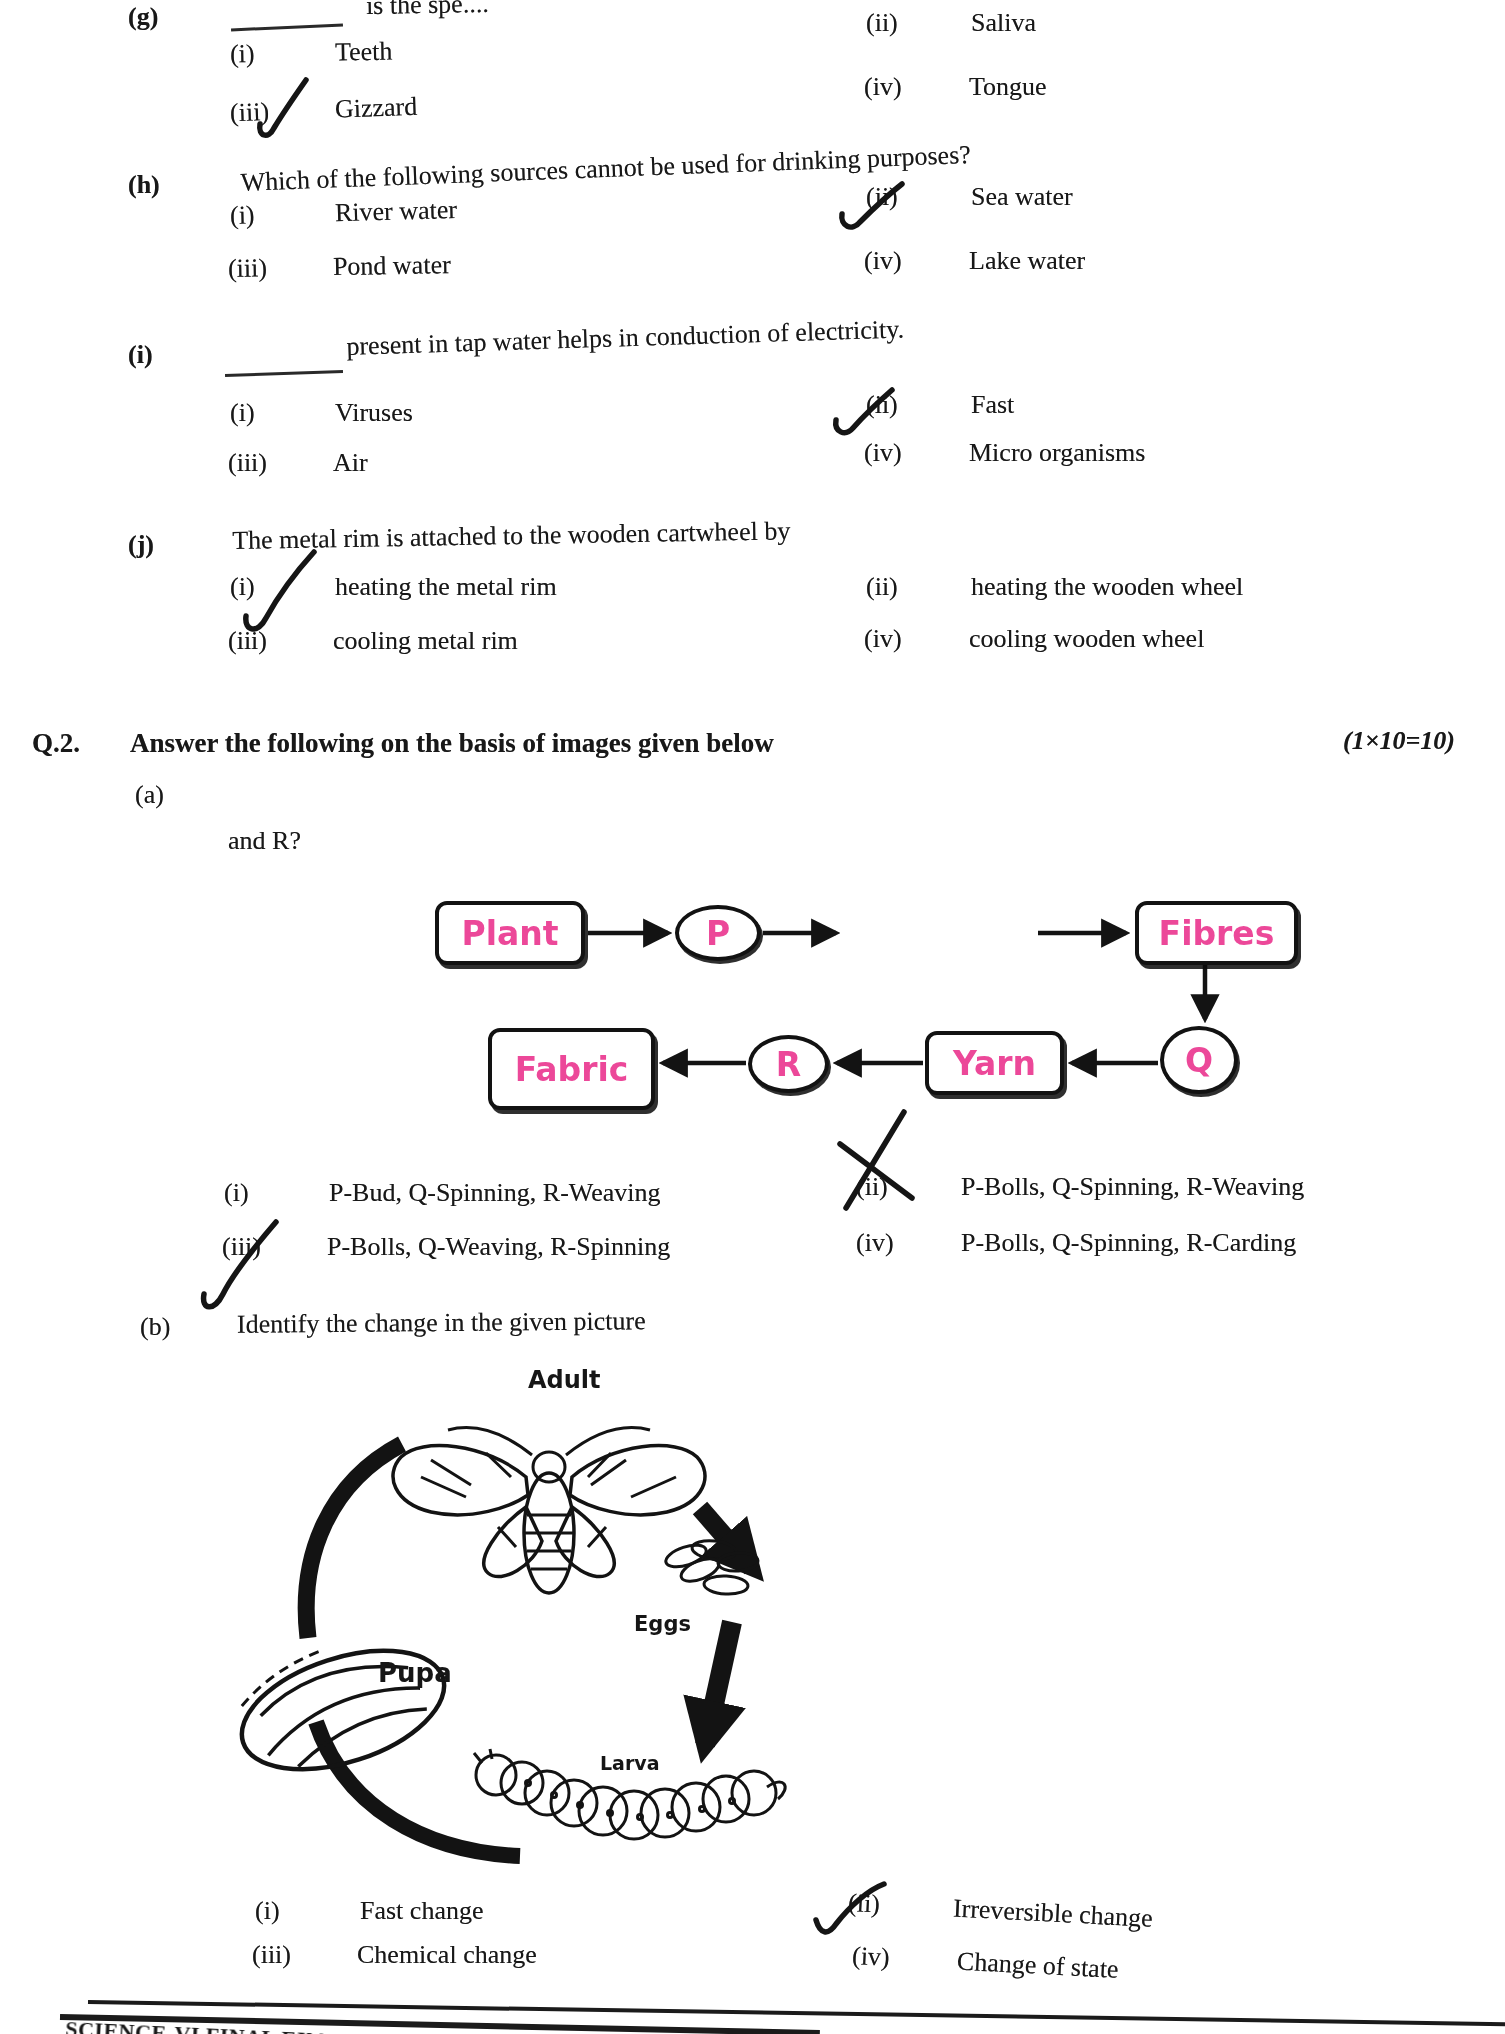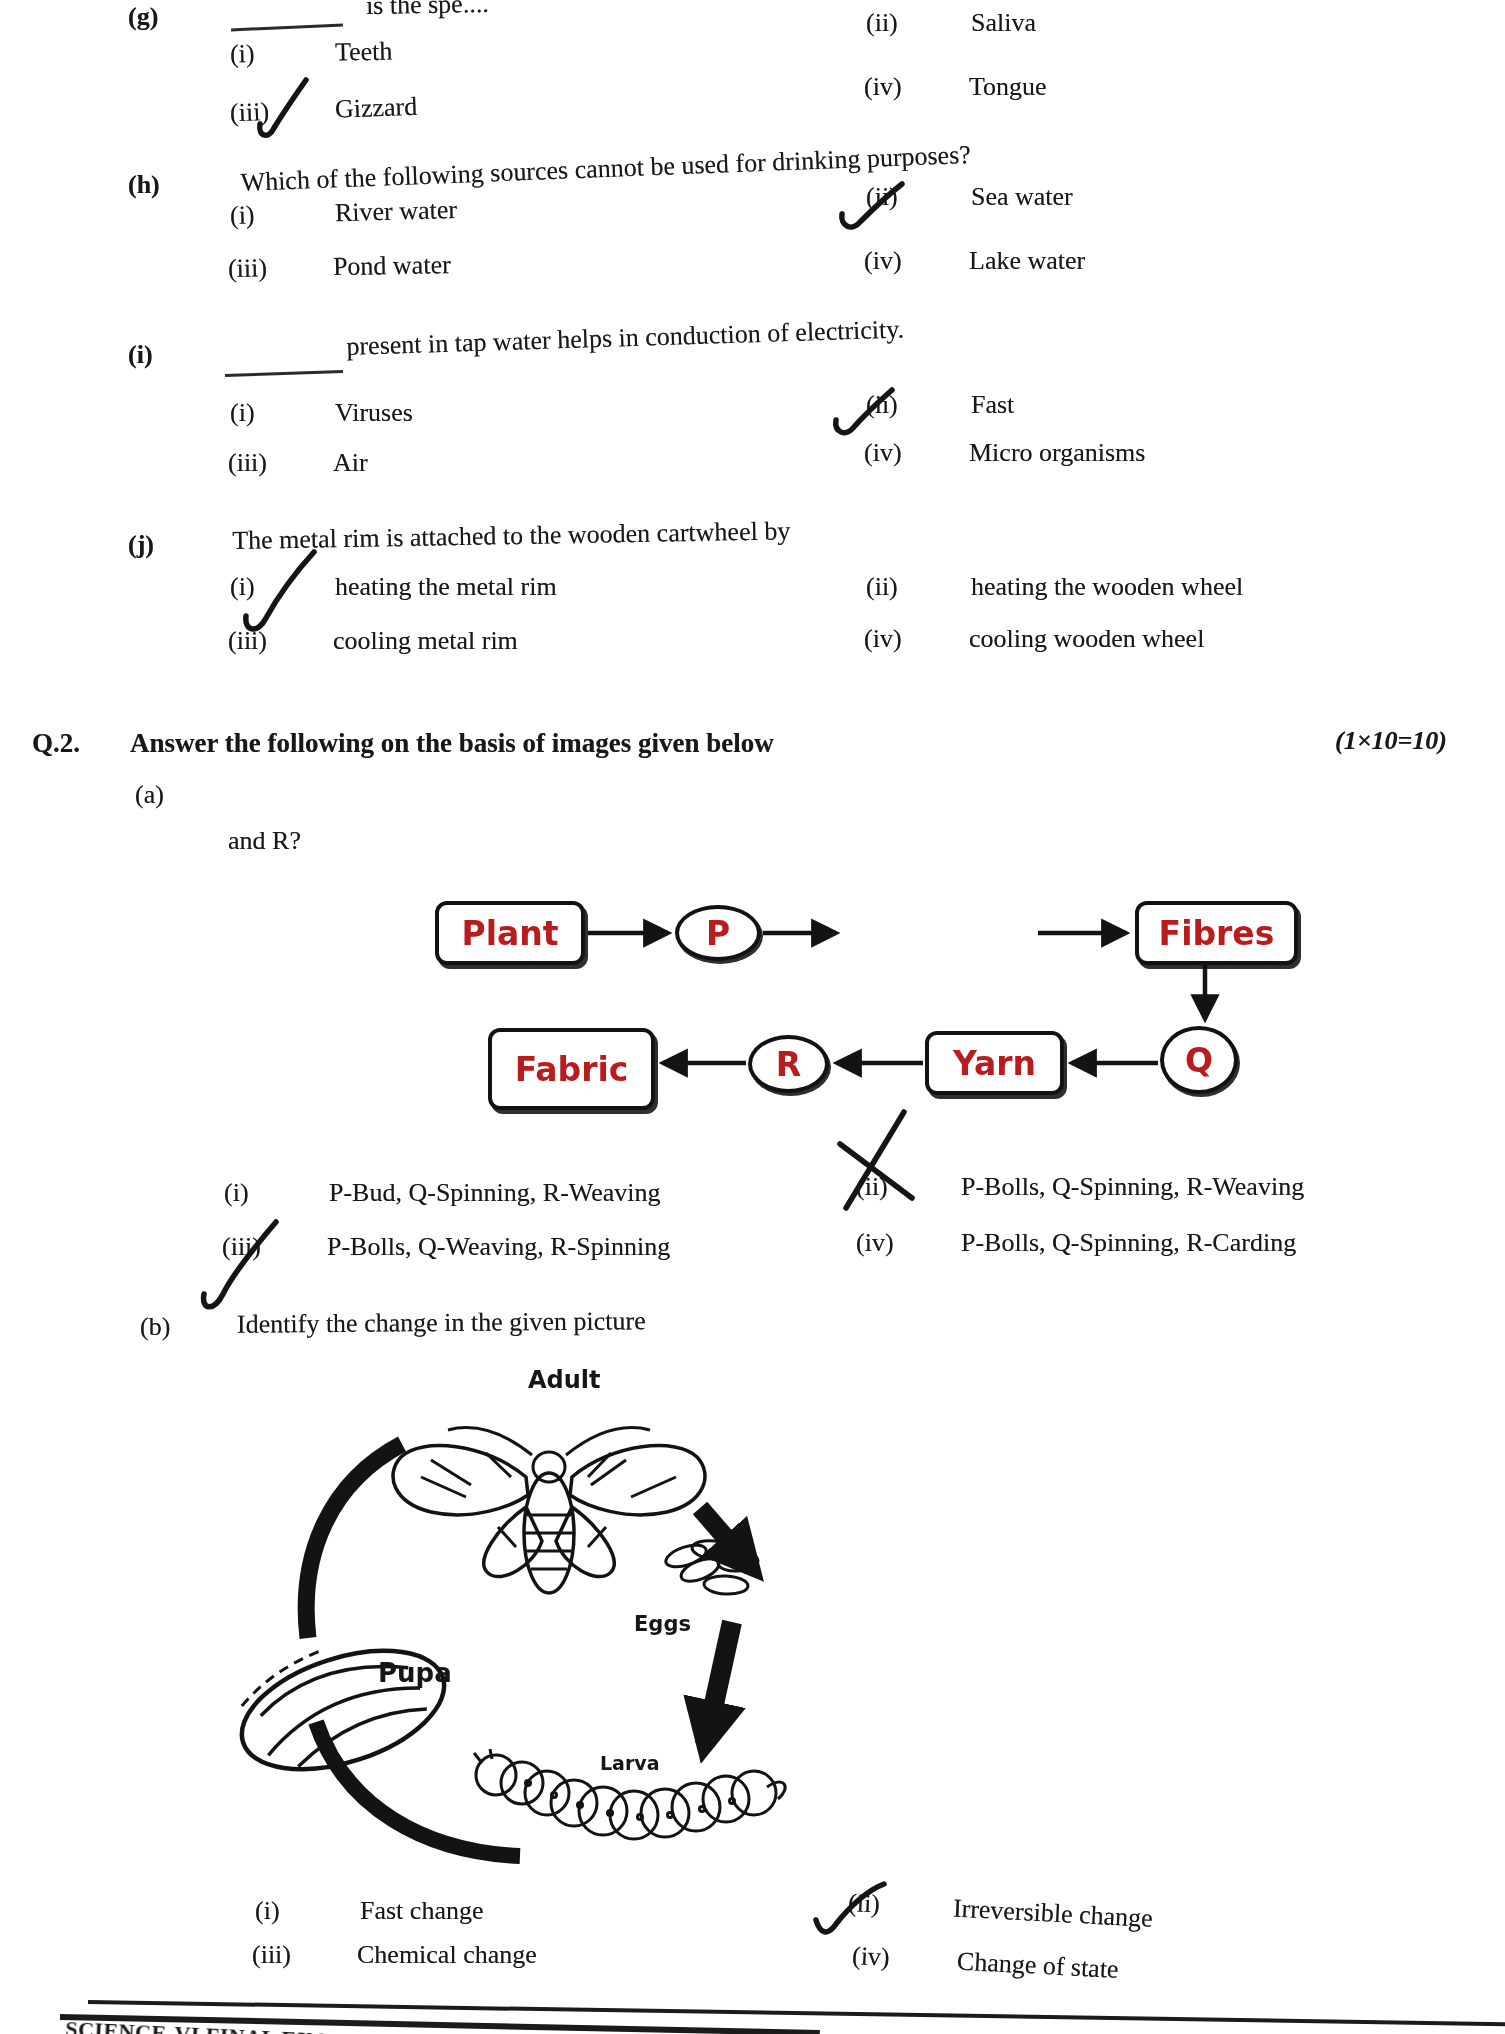--- a/index.html
+++ b/index.html
@@ -13,31 +13,31 @@
   .t {
     position:absolute; white-space:nowrap; font-size:26px; line-height:1.15;
     text-shadow:0 0 .5px rgba(25,25,25,.5);
   }
   .qlabel { font-weight:bold; }
   .opt { position:absolute; display:flex; white-space:nowrap; font-size:26px;
          text-shadow:0 0 .5px rgba(25,25,25,.5); }
   .opt .num { width:105px; flex:0 0 auto; }
   .blankline { position:absolute; border-top:3px solid #2a2a2a; }
   .boldline { font-weight:bold; font-size:27px; }
-  .marks { font-weight:bold; font-style:italic; font-size:26px; }
+  .marks { font-weight:bold; font-style:italic; font-size:26px;margin-left:8px; }
   .handlbl { position:absolute; font-family:"DejaVu Sans",sans-serif; font-weight:bold;
              font-size:21px; color:#161616; filter:blur(.3px); white-space:nowrap; }
   .mark-svg { position:absolute; overflow:visible; }
   .mark-svg path, .mark-svg line { stroke:#151515; stroke-width:5.5; fill:none; stroke-linecap:round; }
   
   .fc { position:absolute; }
   .fc-node {
     position:absolute; border:4px solid #121212; border-radius:12px; background:#fff;
     display:flex; align-items:center; justify-content:center;
-    font-family:"DejaVu Sans",sans-serif; font-weight:bold; font-size:33px; color:#b91c1c;
+    font-family:"DejaVu Sans",sans-serif; font-weight:bold; font-size:33px; color:#ec4899;
     box-shadow:3px 4px 0 rgba(10,10,10,.85);
   }
   .fc-ellipse { border-radius:50%; box-shadow:2px 3px 0 rgba(10,10,10,.85); }
   .fc-arrows, .lc-art { position:absolute; left:0; top:0; overflow:visible; }
   .lc { position:absolute; }
   .sketch { position:absolute; overflow:visible; }
   .sketch path, .sketch ellipse, .sketch circle, .sketch line { stroke:#131313; fill:none; }
   .footer-line { position:absolute; background:#1b1b1b; transform-origin:left center; }
   .footer-text { position:absolute; font-weight:bold; font-size:22px; letter-spacing:.5px;
                  transform:rotate(2.6deg); transform-origin:left top; filter:blur(.4px); }

